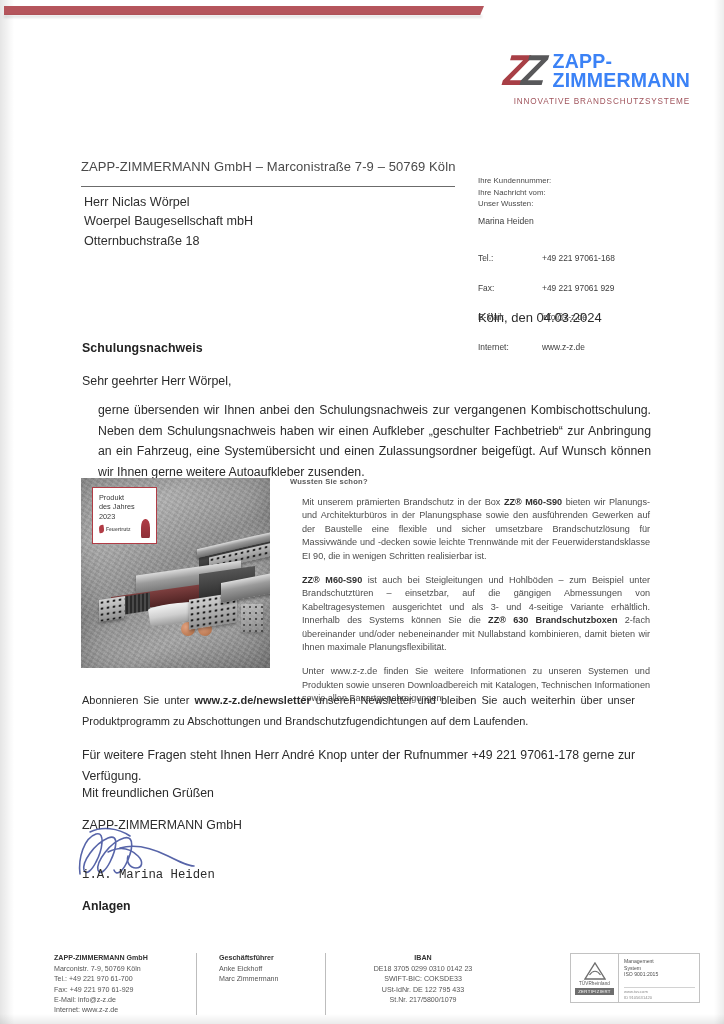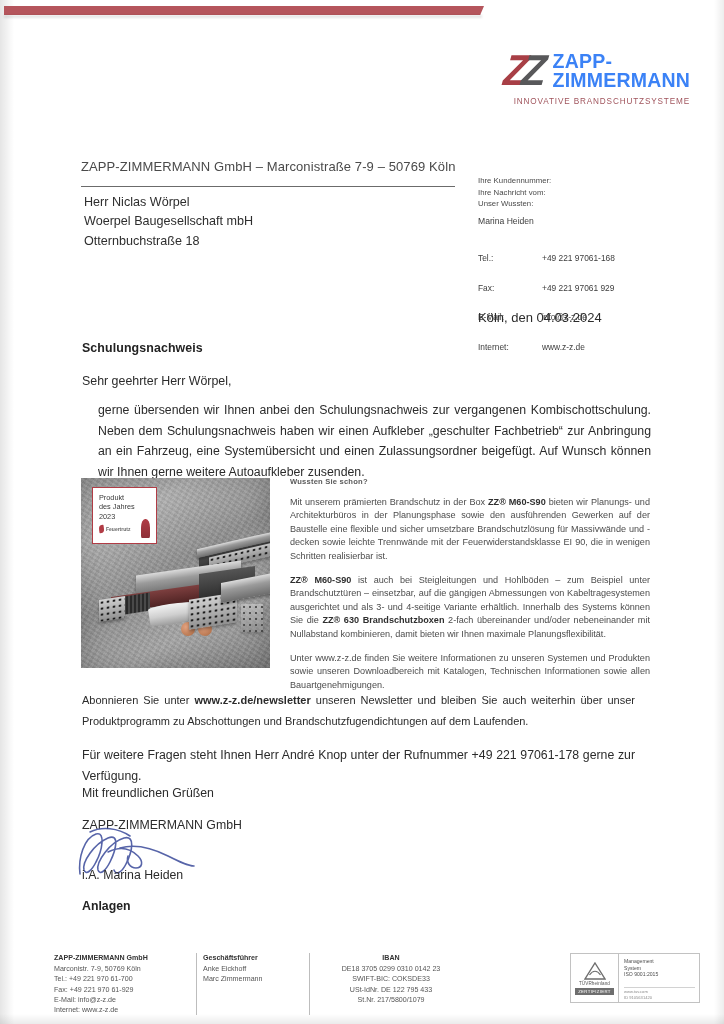--- a/index.html
+++ b/index.html
@@ -278,21 +278,21 @@
   }
   .info-col {
     position: absolute;
     left: 290px; top: 496px;
     width: 360px;
     font-size: 9.1px;
     line-height: 13.4px;
     color: #4c4c4c;
     text-align: justify;
   }
-  .info-col p { margin: 0 0 11px 0; }
+  .info-col p { margin: 0 0 11px 12px; }
   .info-col b { color: #2f2f2f; }
 
   
   .newsletter {
     position: absolute;
     left: 82px; top: 690px;
     width: 553px;
     font-size: 11px;
     line-height: 21px;
     color: #2b2b2b;
@@ -323,41 +323,42 @@
   .signature-svg {
     position: absolute;
     left: 68px; top: 818px;
     pointer-events: none;
   }
   .signer {
     position: absolute;
     left: 82px; top: 868px;
     font-size: 12.3px;
     color: #2b2b2b;
+    font-family: Liberation Mono, monospace;
   }
   .attachments {
     position: absolute;
     left: 82px; top: 899px;
     font-size: 12.3px;
     font-weight: 700;
     color: #232323;
   }
 
   
   .footer {
     position: absolute;
     left: 54px; top: 953px;
     width: 640px;
     display: flex;
     font-size: 7.1px;
     line-height: 10.2px;
     color: #555;
   }
   .fcol { padding-right: 14px; }
-  .fcol + .fcol { border-left: 0.7px solid #bdbdbd; padding-left: 6px; }
+  .fcol + .fcol { border-left: 0.7px solid #bdbdbd; padding-left: 22px; }
   .fcol-1 { width: 128px; }
   .fcol-2 { width: 92px; }
   .fcol-3 { width: 92px; }
   .fcol-4 { width: 150px; text-align: center; }
   .fcol b { color: #333; font-weight: 700; display: block; margin-bottom: 1px; }
 
   .cert-wrap {
     position: absolute;
     left: 570px; top: 953px;
     display: flex;

